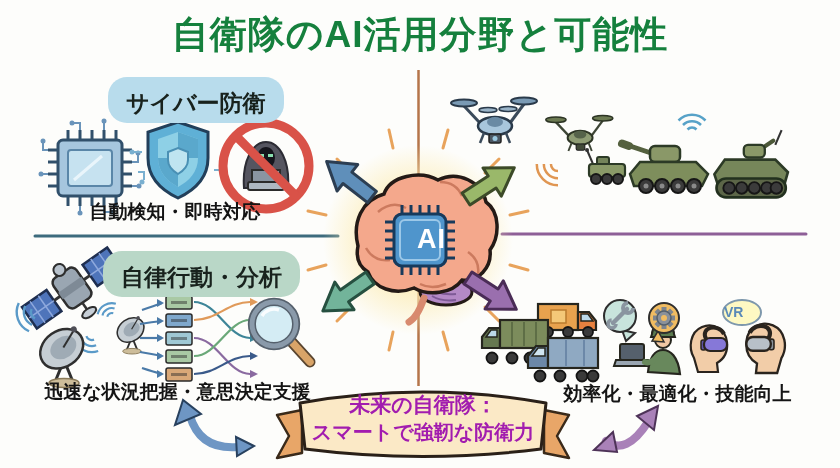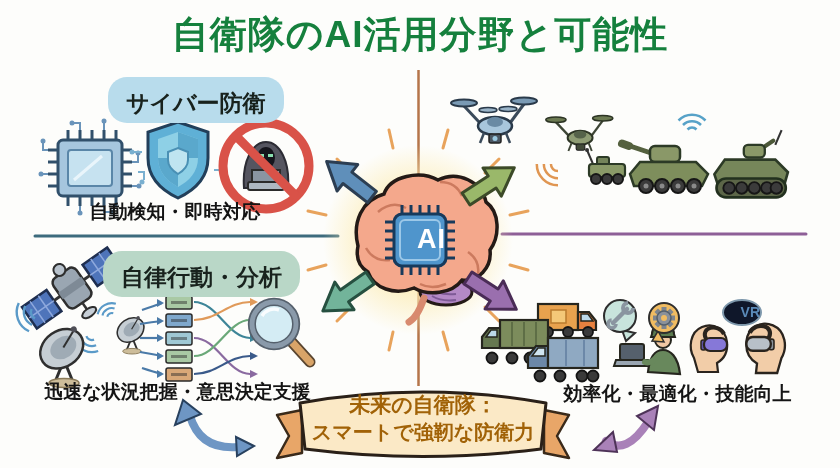--- a/index.html
+++ b/index.html
@@ -12,22 +12,22 @@
   .pill-cyber{background:var(--pill-cyber);left:108px;top:77px}
   .pill-unmanned{background:var(--pill-unmanned);left:553px;top:74px}
   .pill-intel{background:var(--pill-intel);left:103px;top:251px}
   .pill-logistics{background:var(--pill-logistics);left:553px;top:251px}
   .caption{font-weight:700;font-size:19px;color:#141414;text-align:center;white-space:nowrap}
   .cap-cyber{left:35px;top:199px;width:280px}
   .cap-unmanned{left:520px;top:200px;width:280px}
   .cap-intel{left:15px;top:379px;width:325px}
   .cap-logistics{left:545px;top:381px;width:265px}
   .ai-label{left:394px;top:214px;width:52px;height:52px;line-height:50px;text-align:right;color:#fff;font-size:27px;font-weight:800;letter-spacing:1px}
-  .vr-bubble{left:722px;top:299px;width:40px;height:27px;border:2.5px solid #7e98ac;border-radius:50%;background:#0f172a;color:#5a8ab8;font-weight:800;font-size:14px;text-align:right;line-height:22px}
-  .banner-line{left:298px;width:250px;text-align:center;font-weight:800;color:#a16207}
+  .vr-bubble{left:722px;top:299px;width:40px;height:27px;border:2.5px solid #7e98ac;border-radius:50%;background:#fef9c3;color:#5a8ab8;font-weight:800;font-size:14px;text-align:left;line-height:22px}
+  .banner-line{left:298px;width:250px;text-align:center;font-weight:800;color:#a21caf}
   .banner-line1{top:391px;font-size:21px}
   .banner-line2{top:419px;font-size:20px}
   svg .divL{stroke:var(--divider-left)}
   svg .divR{stroke:var(--divider-right)}
   svg .divV{stroke:var(--divider-vertical)}
   svg .arr-cyber{fill:var(--arrow-cyber);stroke:#2c3e52}
   svg .arr-unmanned{fill:var(--arrow-unmanned);stroke:#3c4a28}
   svg .arr-intel{fill:var(--arrow-intel);stroke:#265040}
   svg .arr-logistics{fill:var(--arrow-logistics);stroke:#4a2c56}
   svg .conn-blue{stroke:var(--conn-blue)}

